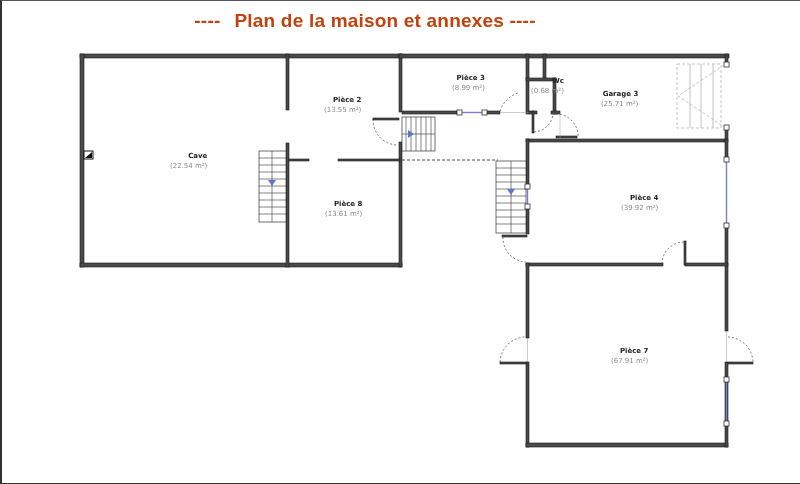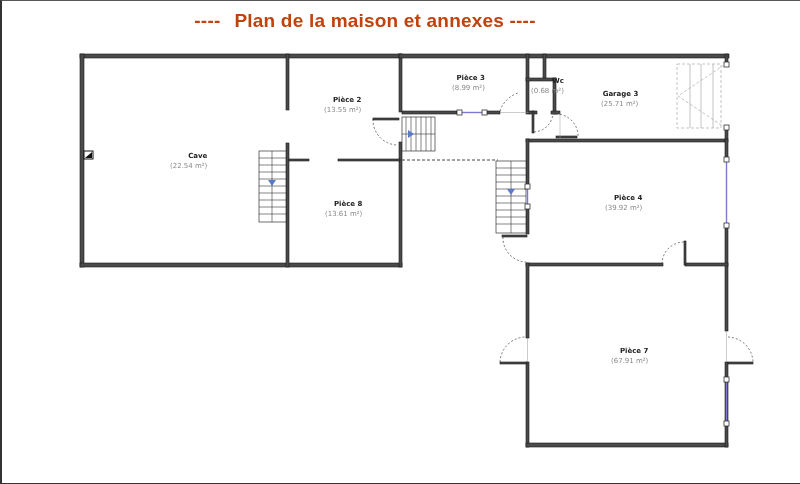--- a/index.html
+++ b/index.html
@@ -213,20 +213,20 @@
   <span class="room-area">(8.99 m²)</span>
 </div>
 <div class="room-label" style="left:531px; top:76px;">
   <span class="room-name">Wc</span>
   <span class="room-area">(0.68 m²)</span>
 </div>
 <div class="room-label" style="left:601px; top:89px;">
   <span class="room-name">Garage 3</span>
   <span class="room-area">(25.71 m²)</span>
 </div>
-<div class="room-label" style="left:605px; top:193px;">
+<div class="room-label" style="left:621px; top:193px;">
   <span class="room-name">Pièce 4</span>
   <span class="room-area">(39.92 m²)</span>
 </div>
 <div class="room-label" style="left:611px; top:346px;">
   <span class="room-name">Pièce 7</span>
   <span class="room-area">(67.91 m²)</span>
 </div>
 
 </body></html>

